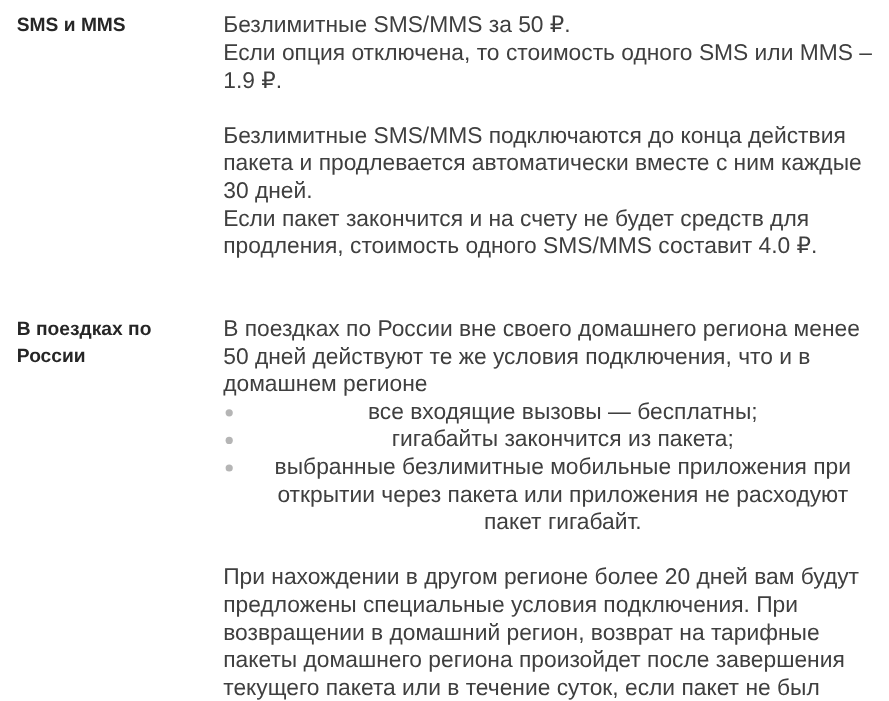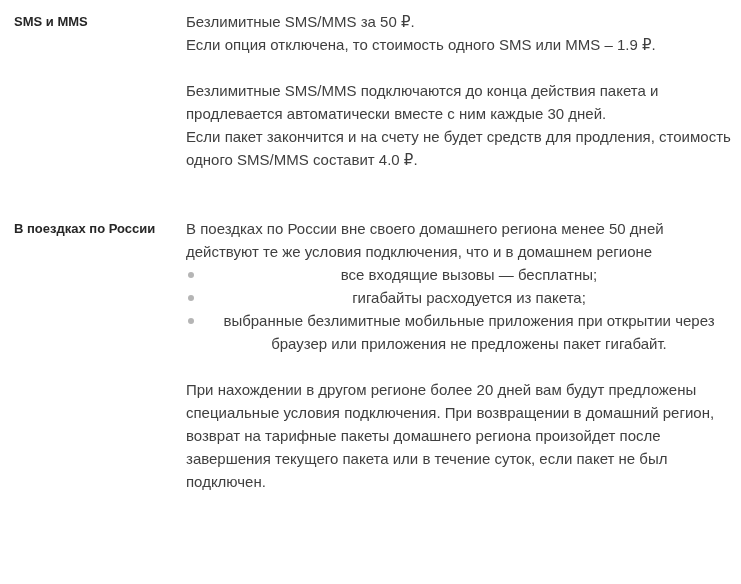--- a/index.html
+++ b/index.html
@@ -25,29 +25,29 @@
   .row {
     display: flex;
     align-items: flex-start;
   }
   .row-travel { margin-top: 46px; }
   .term {
     flex: 0 0 172px;
     width: 172px;
     margin: 0;
     padding-right: 12px;
-    font-size: 13px;
+    font-size: 16px;
     line-height: 23px;
     font-weight: bold;
     color: var(--label-text-color);
   }
   .desc {
     flex: 0 0 547px;
     width: 547px;
-    font-size: 15px;
+    font-size: 19px;
     line-height: 23px;
     color: var(--body-text-color);
   }
   .desc p {
     margin: 0;
     white-space: pre-line;
   }
   .desc p + p,
   .desc ul + p { margin-top: 23px; }
   .desc ul {
@@ -85,20 +85,20 @@
 Если пакет закончится и на счету не будет средств для продления, стоимость одного SMS/MMS составит 4.0 ₽.</p>
     </div>
   </section>
 
   <section class="row row-travel">
     <h3 class="term">В поездках по России</h3>
     <div class="desc">
       <p>В поездках по России вне своего домашнего региона менее 50 дней действуют те же условия подключения, что и в домашнем регионе</p>
       <ul>
         <li>все входящие вызовы — бесплатны;</li>
-        <li>гигабайты расходуется из пакета;</li>
-        <li>выбранные безлимитные мобильные приложения при открытии через браузер или приложения не предложены пакет гигабайт.</li>
+        <li>гигабайты закончится из пакета;</li>
+        <li>выбранные безлимитные мобильные приложения при открытии через пакета или приложения не расходуют пакет гигабайт.</li>
       </ul>
       <p>При нахождении в другом регионе более 20 дней вам будут предложены специальные условия подключения. При возвращении в домашний регион, возврат на тарифные пакеты домашнего региона произойдет после завершения текущего пакета или в течение суток, если пакет не был подключен.</p>
     </div>
   </section>
 
 </div>
 
 </body></html>

